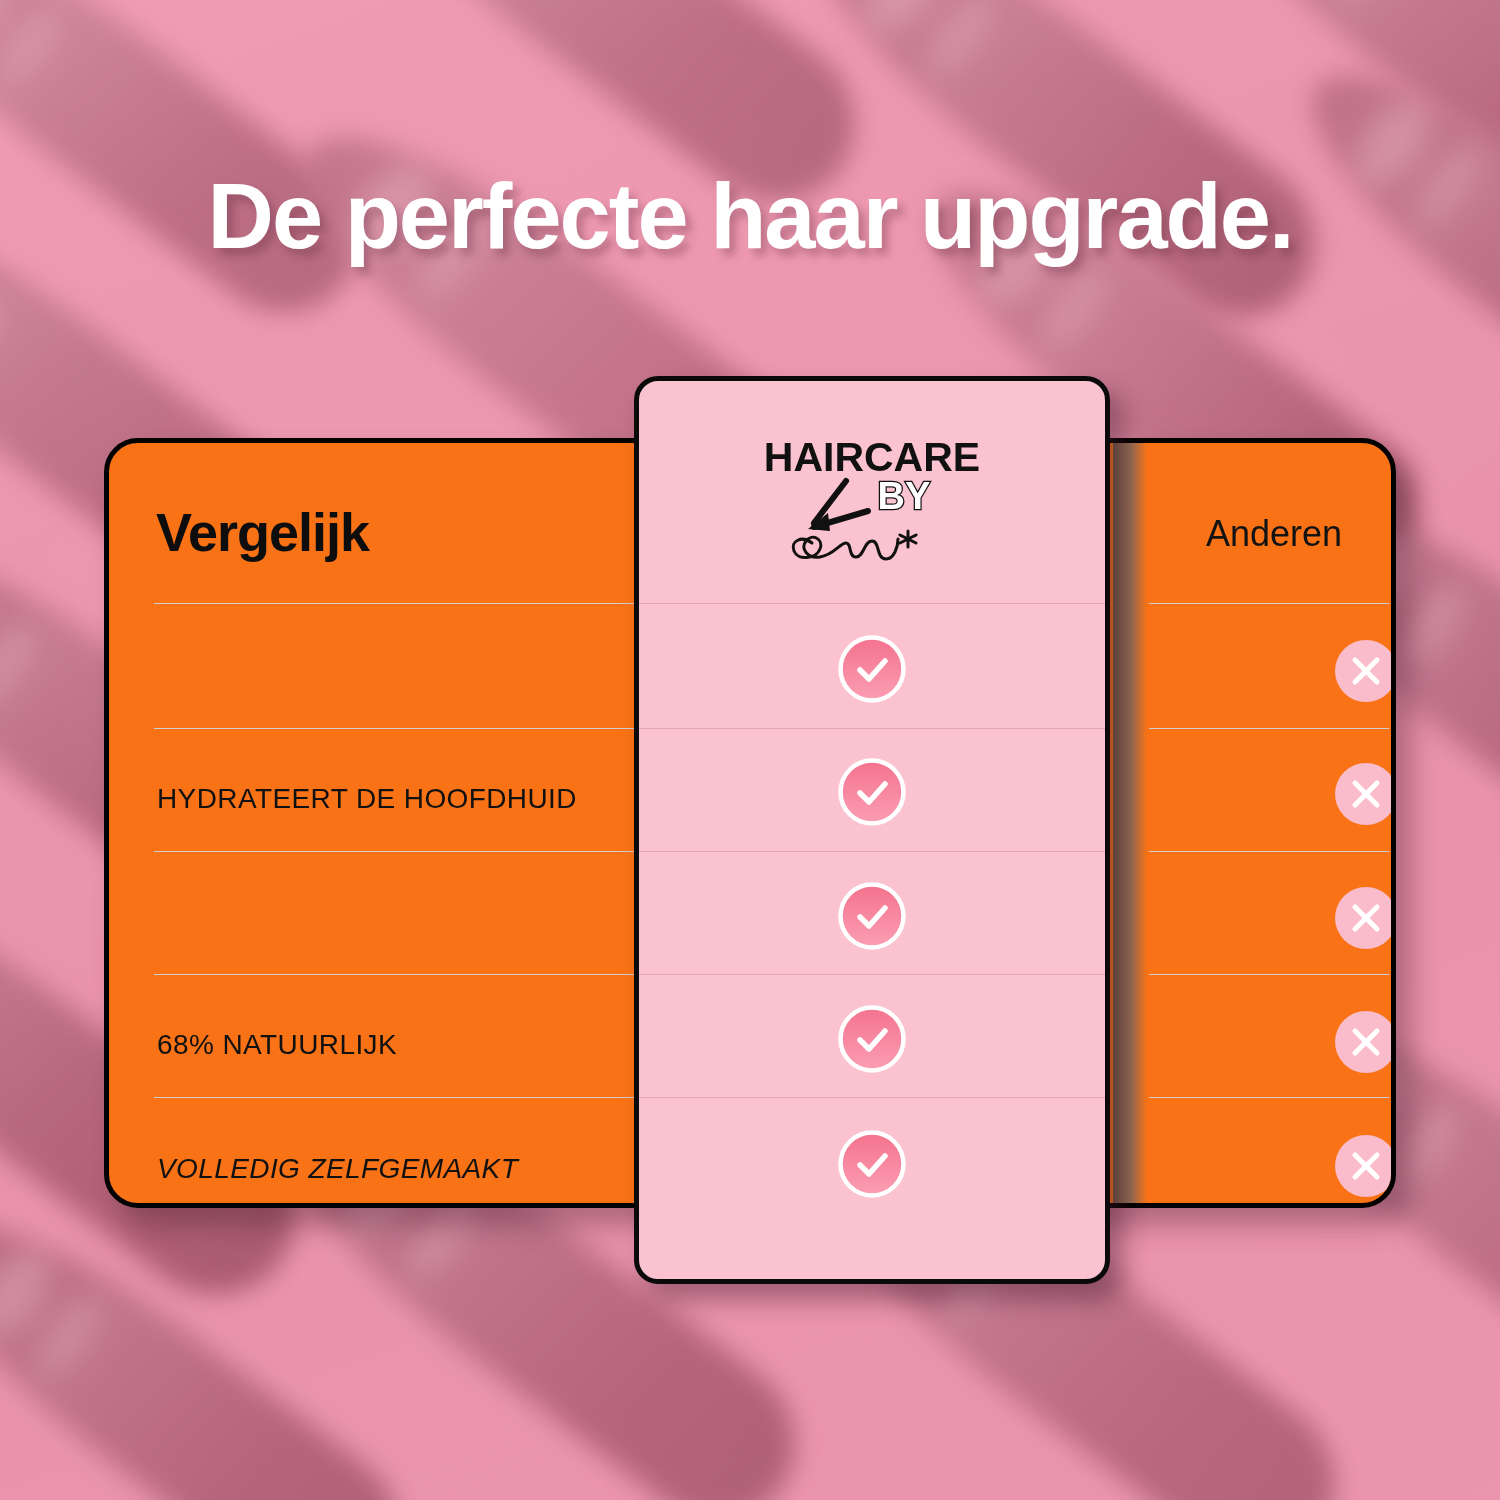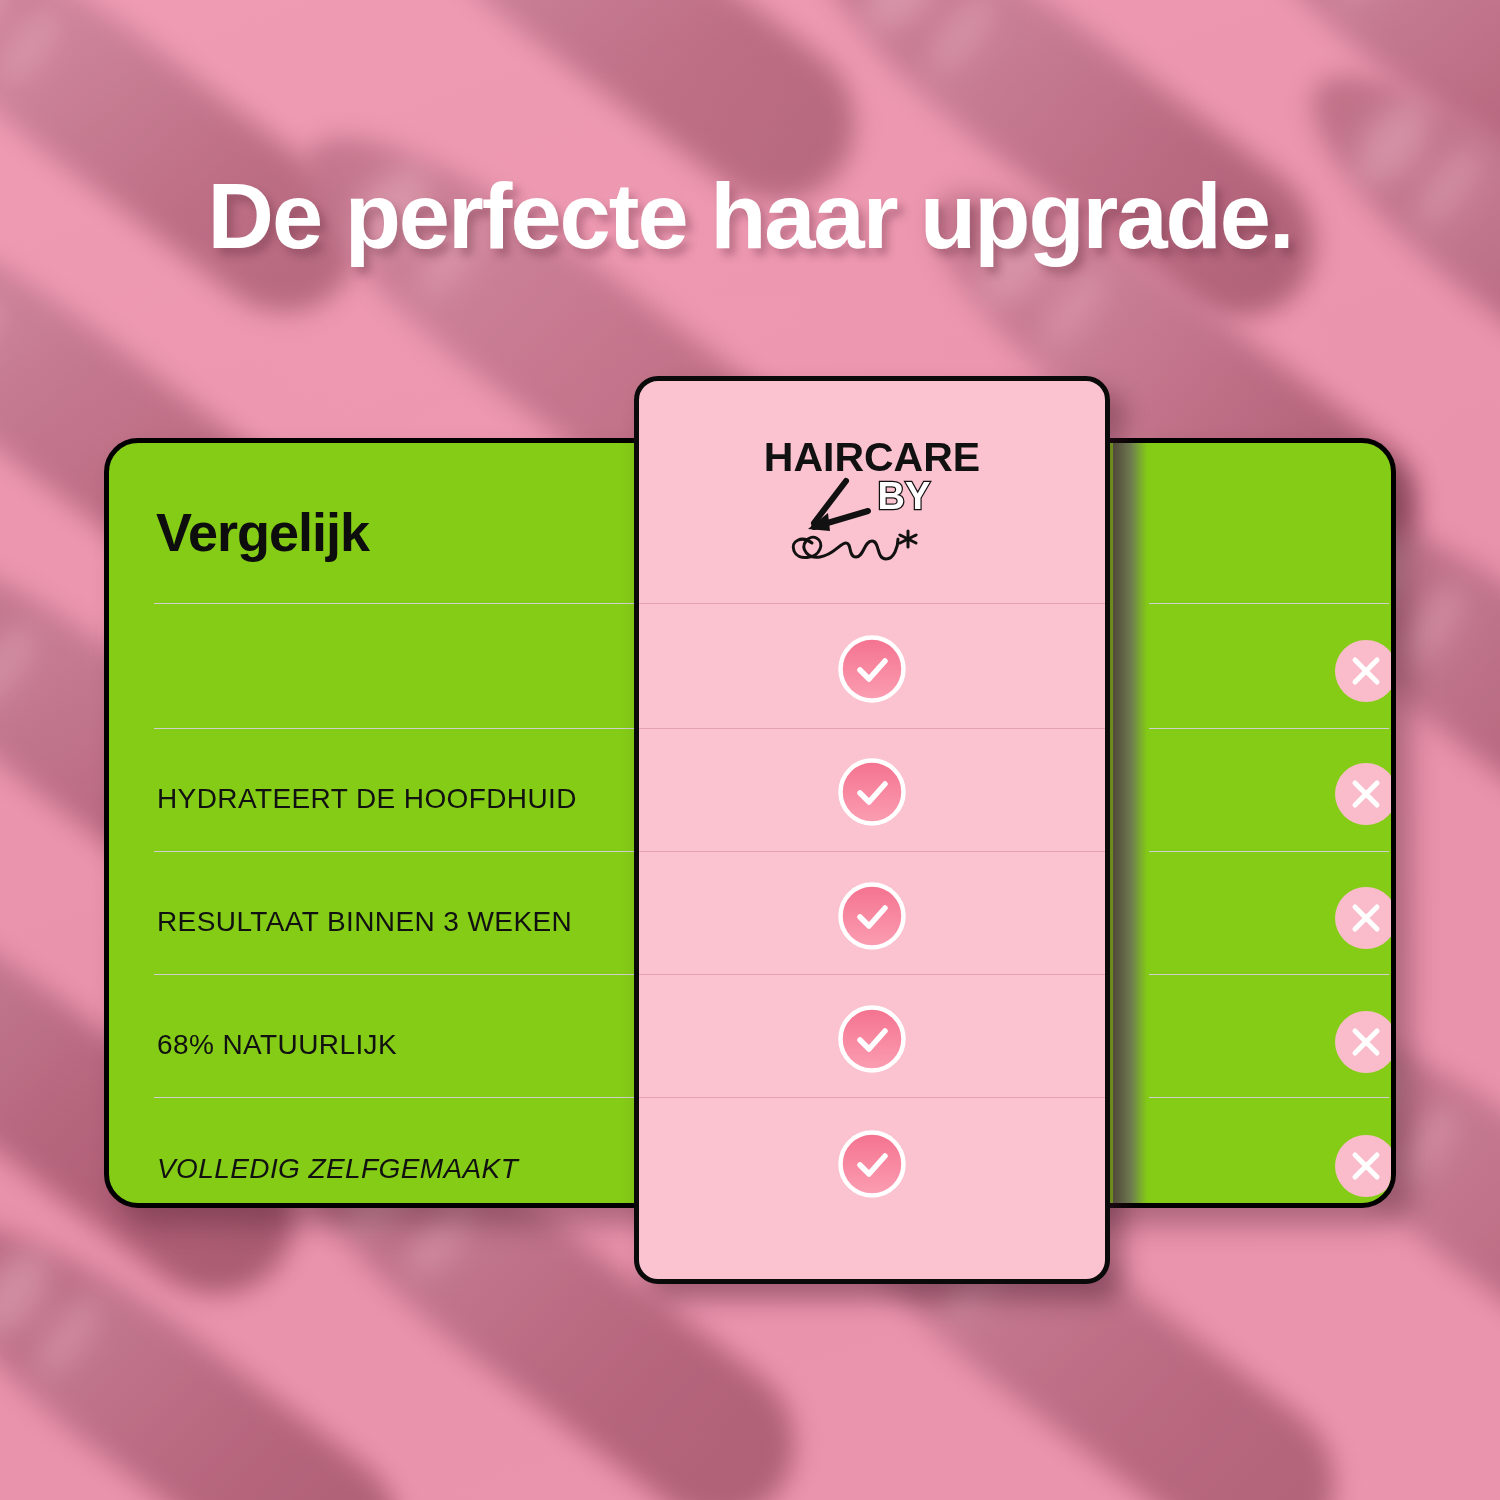--- a/index.html
+++ b/index.html
@@ -58,21 +58,21 @@
   }
 
   
   #compare { position:absolute; left:0; top:0; width:1500px; height:1500px; }
 
   
   #white-card {
     position:absolute;
     left:104px; top:438px;
     width:1292px; height:770px;
-    background:#84cc16;
+    background:#f97316;
     border:5px solid #000000;
     border-radius:34px;
     box-shadow:16px 18px 26px rgba(70,25,42,.35);
     overflow:hidden;
   }
 
   
   #mid-shadow {
     position:absolute;
     left:1004px; top:0px;
@@ -177,23 +177,23 @@
       <div class="hline right" style="top:285px;"></div>
       <div class="hline left" style="top:408px;"></div>
       <div class="hline right" style="top:408px;"></div>
       <div class="hline left" style="top:531px;"></div>
       <div class="hline right" style="top:531px;"></div>
       <div class="hline left" style="top:654px;"></div>
       <div class="hline right" style="top:654px;"></div>
     </div>
 
     <div id="vergelijk">Vergelijk</div>
+    <div id="anderen">Anderen</div>
 
     <div class="feature" style="top:340px;">HYDRATEERT DE HOOFDHUID</div>
-    <div class="feature" style="top:463px;">RESULTAAT BINNEN 3 WEKEN</div>
     <div class="feature" style="top:586px;">68% NATUURLIJK</div>
     <div class="feature" style="top:710px;font-style:italic;">VOLLEDIG ZELFGEMAAKT</div>
 
     <div class="xmark" style="top:197px;">
       <svg viewBox="0 0 62 62">
           <g stroke="#ffffff" stroke-width="5" stroke-linecap="round">
             <line x1="20" y1="20" x2="42" y2="42"></line>
             <line x1="42" y1="20" x2="20" y2="42"></line>
           </g>
         </svg>

